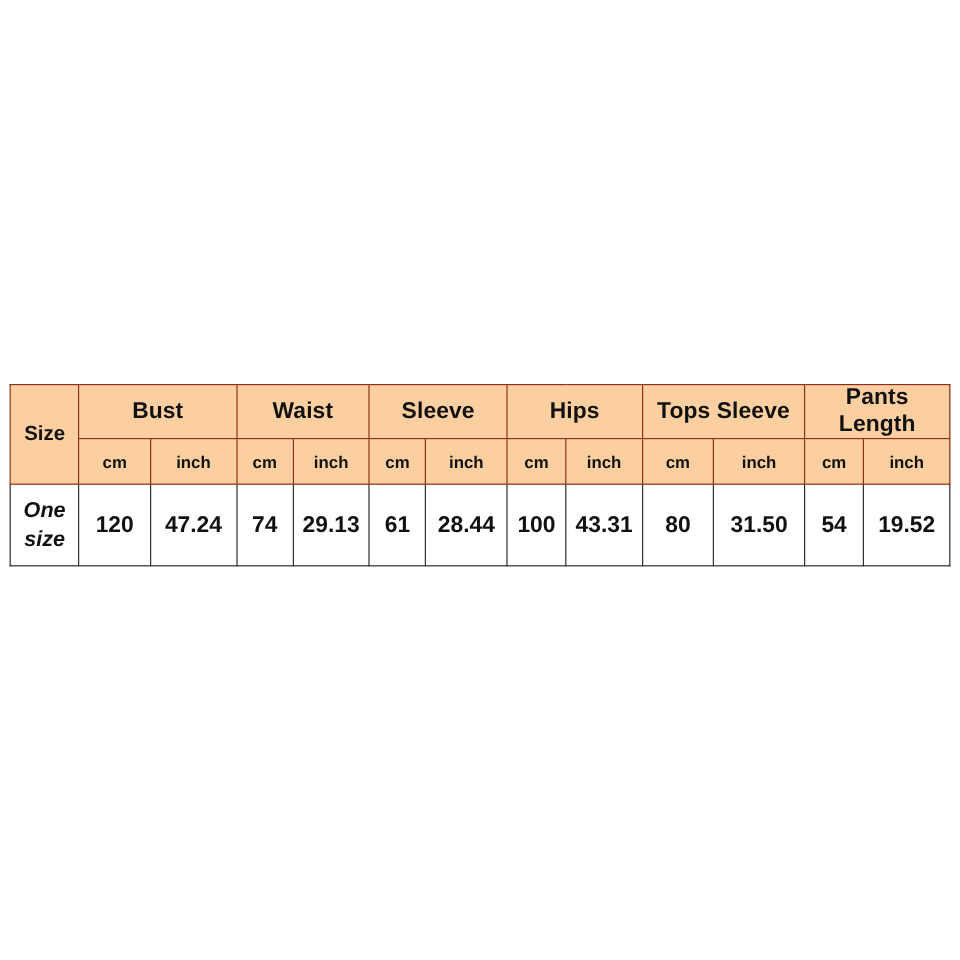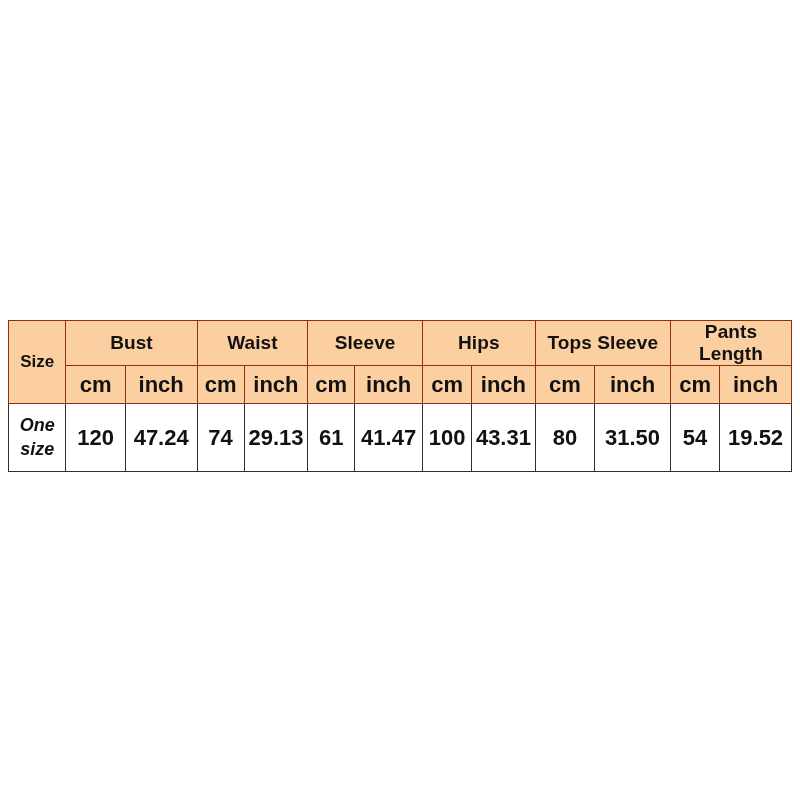--- a/index.html
+++ b/index.html
@@ -46,33 +46,33 @@
     border: 1px solid #8c3016;
     color: #120d0a;
   }
   .hdr-group {
     height: 44px;
     font-size: 19px;
     letter-spacing: 0.1px;
   }
   .hdr-unit {
     height: 38px;
-    font-size: 22px;
+    font-size: 14px;
   }
   .hdr-size {
     font-size: 17px;
     line-height: 1.15;
   }
 
   
   .cell {
     background: #ffffff;
     border: 1px solid #2f2f2f;
     height: 68px;
-    font-size: 22px;
+    font-size: 19px;
     color: #0b0b0b;
   }
   .cell-size {
     font-size: 18px;
     line-height: 1.28;
     font-style: italic;
   }
 
   .stack-line { display: block; }
 </style>
@@ -132,21 +132,21 @@
       <tr>
         <td class="cell cell-size">
           <span class="stack-line">One</span>
           <span class="stack-line">size</span>
         </td>
         <td class="cell">120</td>
         <td class="cell">47.24</td>
         <td class="cell">74</td>
         <td class="cell">29.13</td>
         <td class="cell">61</td>
-        <td class="cell">41.47</td>
+        <td class="cell">28.44</td>
         <td class="cell">100</td>
         <td class="cell">43.31</td>
         <td class="cell">80</td>
         <td class="cell">31.50</td>
         <td class="cell">54</td>
         <td class="cell">19.52</td>
       </tr>
     </tbody>
   </table>
 </div>

